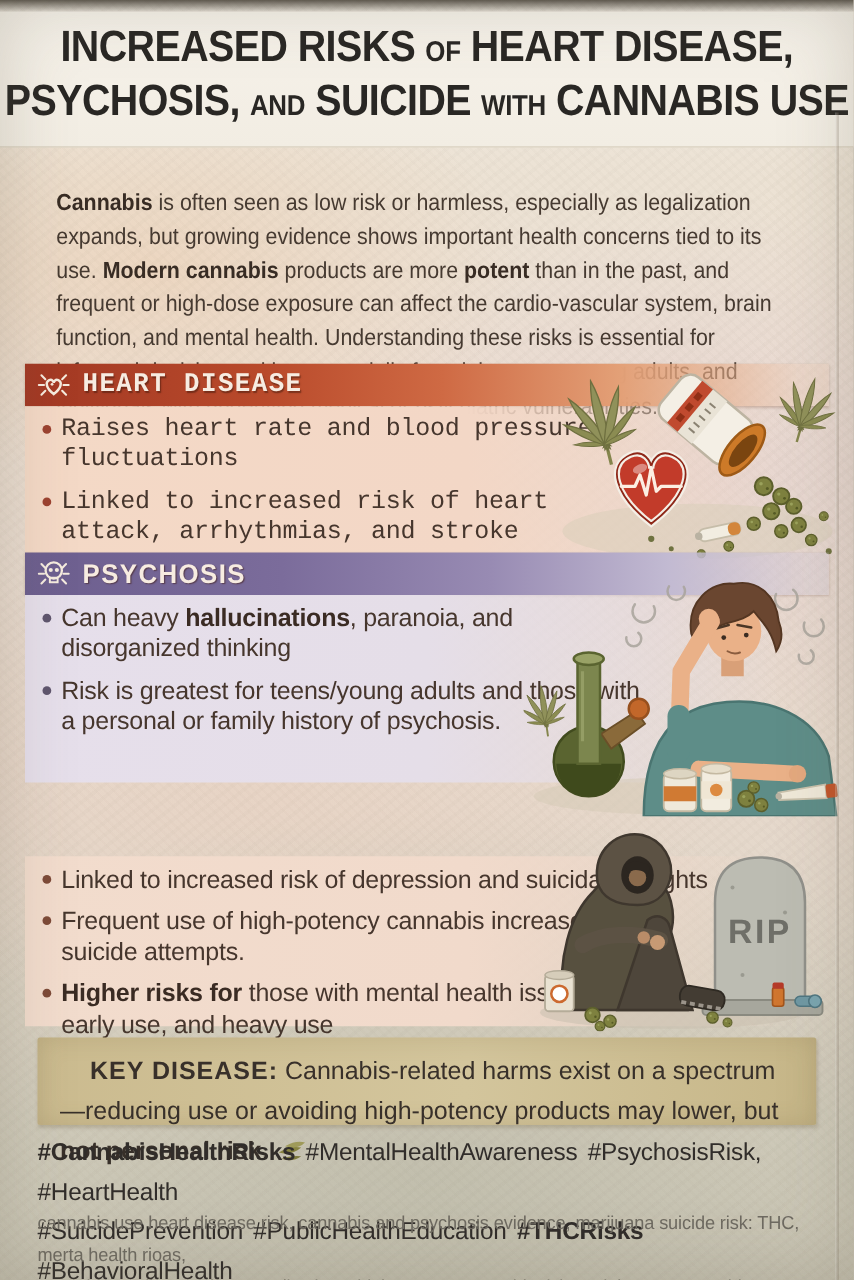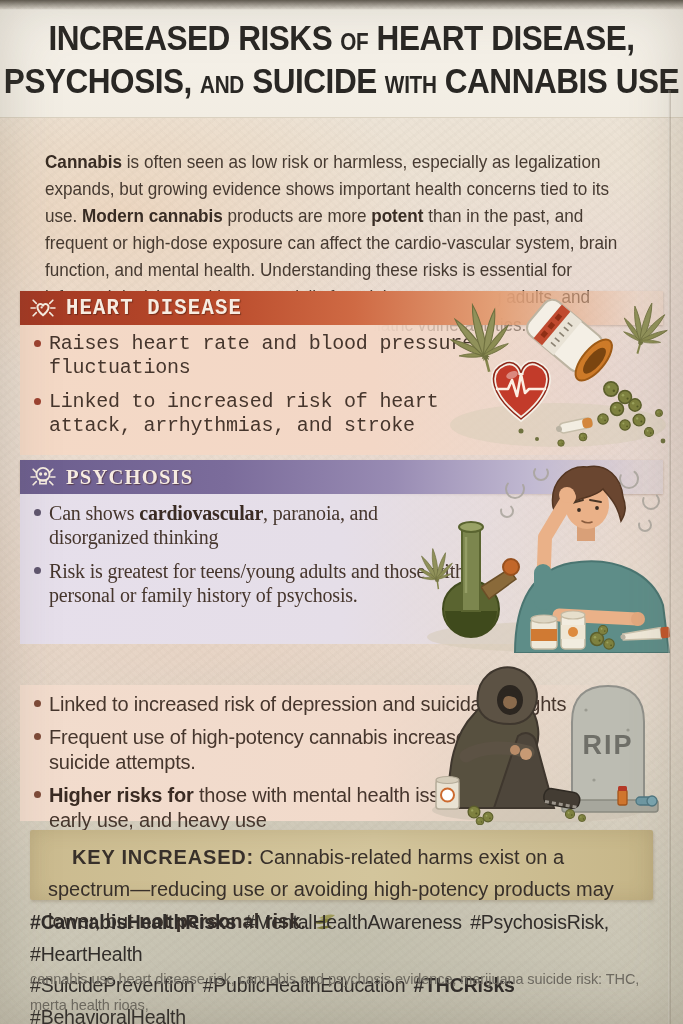--- a/index.html
+++ b/index.html
@@ -28,21 +28,21 @@
   .title .line+.line{margin-top:3px;}
 
   
   .intro{position:absolute;top:129px;left:45px;width:645px;transform:scaleX(.925);transform-origin:left top;
     font-size:18.5px;line-height:1.47;color:#463a31;}
   .intro b{color:#382c24;}
 
   
   .section{position:absolute;left:20px;width:643px;}
   .sec-heart{top:291px;height:164px;font-family:Liberation Mono, monospace;}
-  .sec-psychosis{top:460px;height:184px;font-family:Liberation Serif, serif;}
+  .sec-psychosis{top:442px;height:184px;}
   .sec-suicide{top:651px;height:170px;}
   .bar{position:relative;height:34px;display:flex;align-items:center;padding-left:9px;box-shadow:0 1px 2px rgba(90,50,30,.25);}
   .sec-heart .bar{background:linear-gradient(90deg,#a23823 0%,#b94a2b 30%,#cf6a44 52%,#e3a077 74%,rgba(240,206,182,.30) 96%);}
   .sec-psychosis .bar{background:linear-gradient(90deg,#6c5e8e 0%,#7b6c9b 32%,#988bb3 58%,#c2bad2 80%,rgba(207,200,219,.30) 97%);}
   .sec-suicide .bar{background:linear-gradient(90deg,#7c4a38 0%,#8f5b46 33%,#a97b62 60%,#c8a68c 82%,rgba(214,186,164,.32) 97%);}
   .bar .label{font-size:21.5px;font-weight:bold;color:#f7ece1;letter-spacing:1.2px;text-shadow:1px 1px 1px rgba(60,22,10,.5);margin-left:9px;transform:scaleX(.96);transform-origin:left center;}
   .bar .hicon{width:28px;height:28px;flex:0 0 auto;}
   .body{position:absolute;left:0;right:0;top:34px;bottom:0;padding:7px 0 0 10px;}
   .sec-heart .body{background:linear-gradient(90deg,#f4d9c6 0%,#f3d7c6 55%,rgba(244,216,198,.5) 76%,rgba(244,216,198,0) 95%);}
   .sec-psychosis .body{background:linear-gradient(90deg,#e6dfeb 0%,#e5dee8 50%,rgba(230,223,233,.5) 74%,rgba(230,223,233,0) 94%);}
@@ -207,21 +207,21 @@
         </g>
         <circle cx="13.5" cy="11" r="6.3" fill="none" stroke="#f6ecdf" stroke-width="1.8"></circle>
         <path d="M10.5,16.5 h6 v3.5 h-6 z" fill="none" stroke="#f6ecdf" stroke-width="1.5"></path>
         <circle cx="11.2" cy="10.6" r="1.6" fill="#f6ecdf"></circle>
           <circle cx="15.9" cy="10.6" r="1.6" fill="#f6ecdf"></circle>
       </svg>
       <span class="label">PSYCHOSIS</span>
     </div>
     <div class="body">
       <ul class="bullets">
-        <li style="max-width:395px"><span>Can shows </span><b>cardiovascular</b><span>, paranoia, and disorganized thinking</span></li>
+        <li style="max-width:395px"><span>Can heavy </span><b>hallucinations</b><span>, paranoia, and disorganized thinking</span></li>
         <li style="max-width:478px"><span>Risk is greatest for teens/young adults and those with a personal or family history of psychosis.</span><b></b><span></span></li>
       </ul>
     </div>
   </div>
 
   <svg class="illo illo-psychosis" viewBox="0 0 262 200">
     <ellipse cx="130" cy="184" rx="122" ry="15" fill="#d6cbb6" opacity=".55"></ellipse>
 
     <g fill="none" stroke="#a9a49c" stroke-width="2" opacity=".85" stroke-linecap="round">
       <circle cx="96" cy="36" r="9" stroke-dasharray="34 18"></circle>
@@ -330,21 +330,21 @@
     <g>
         <rect x="196" y="140" width="9" height="15" rx="2" fill="#d0762f" stroke="#a3551c" stroke-width="1.3"></rect>
         <rect x="196" y="136" width="9" height="5" rx="1.5" fill="#b53a28"></rect>
       </g>
     <g>
         <rect x="214" y="147" width="17" height="8" rx="4" fill="#6f98a3" stroke="#4f7681" stroke-width="1.3"></rect>
         <circle cx="230" cy="151" r="5" fill="#7aa5b0" stroke="#4f7681" stroke-width="1.3"></circle>
       </g>
   </svg>
 
-  <div class="takeaway"><b class="lbl">KEY INCREASED:</b><span> Cannabis-related harms exist on a spectrum—reducing use or avoiding high-potency products may lower, but </span><b>not personal risk</b><span>.</span><svg class="sprig" width="26" height="18" viewBox="0 0 26 18">
+  <div class="takeaway"><b class="lbl">KEY DISEASE:</b><span> Cannabis-related harms exist on a spectrum—reducing use or avoiding high-potency products may lower, but </span><b>not personal risk</b><span>.</span><svg class="sprig" width="26" height="18" viewBox="0 0 26 18">
       <path d="M2,10 q9,-6 18,-4 q-8,7 -18,4 Z" fill="#87833f"></path>
       <path d="M7,5 q9,-5 16,-3 q-6,6 -16,3 Z" fill="#9a9650" opacity=".9"></path>
       <path d="M4,15 q8,-3 16,-2 q-7,5 -16,2 Z" fill="#76722f" opacity=".9"></path>
     </svg></div>
 
   <div class="hashtags">
     <div><b>#CannabisHealthRisks</b><span> #MentalHealthAwareness #PsychosisRisk, #HeartHealth</span></div>
     <div><span>#SuicidePrevention #PublicHealthEducation </span><b>#THCRisks</b><span> #BehavioralHealth</span></div>
   </div>
 

